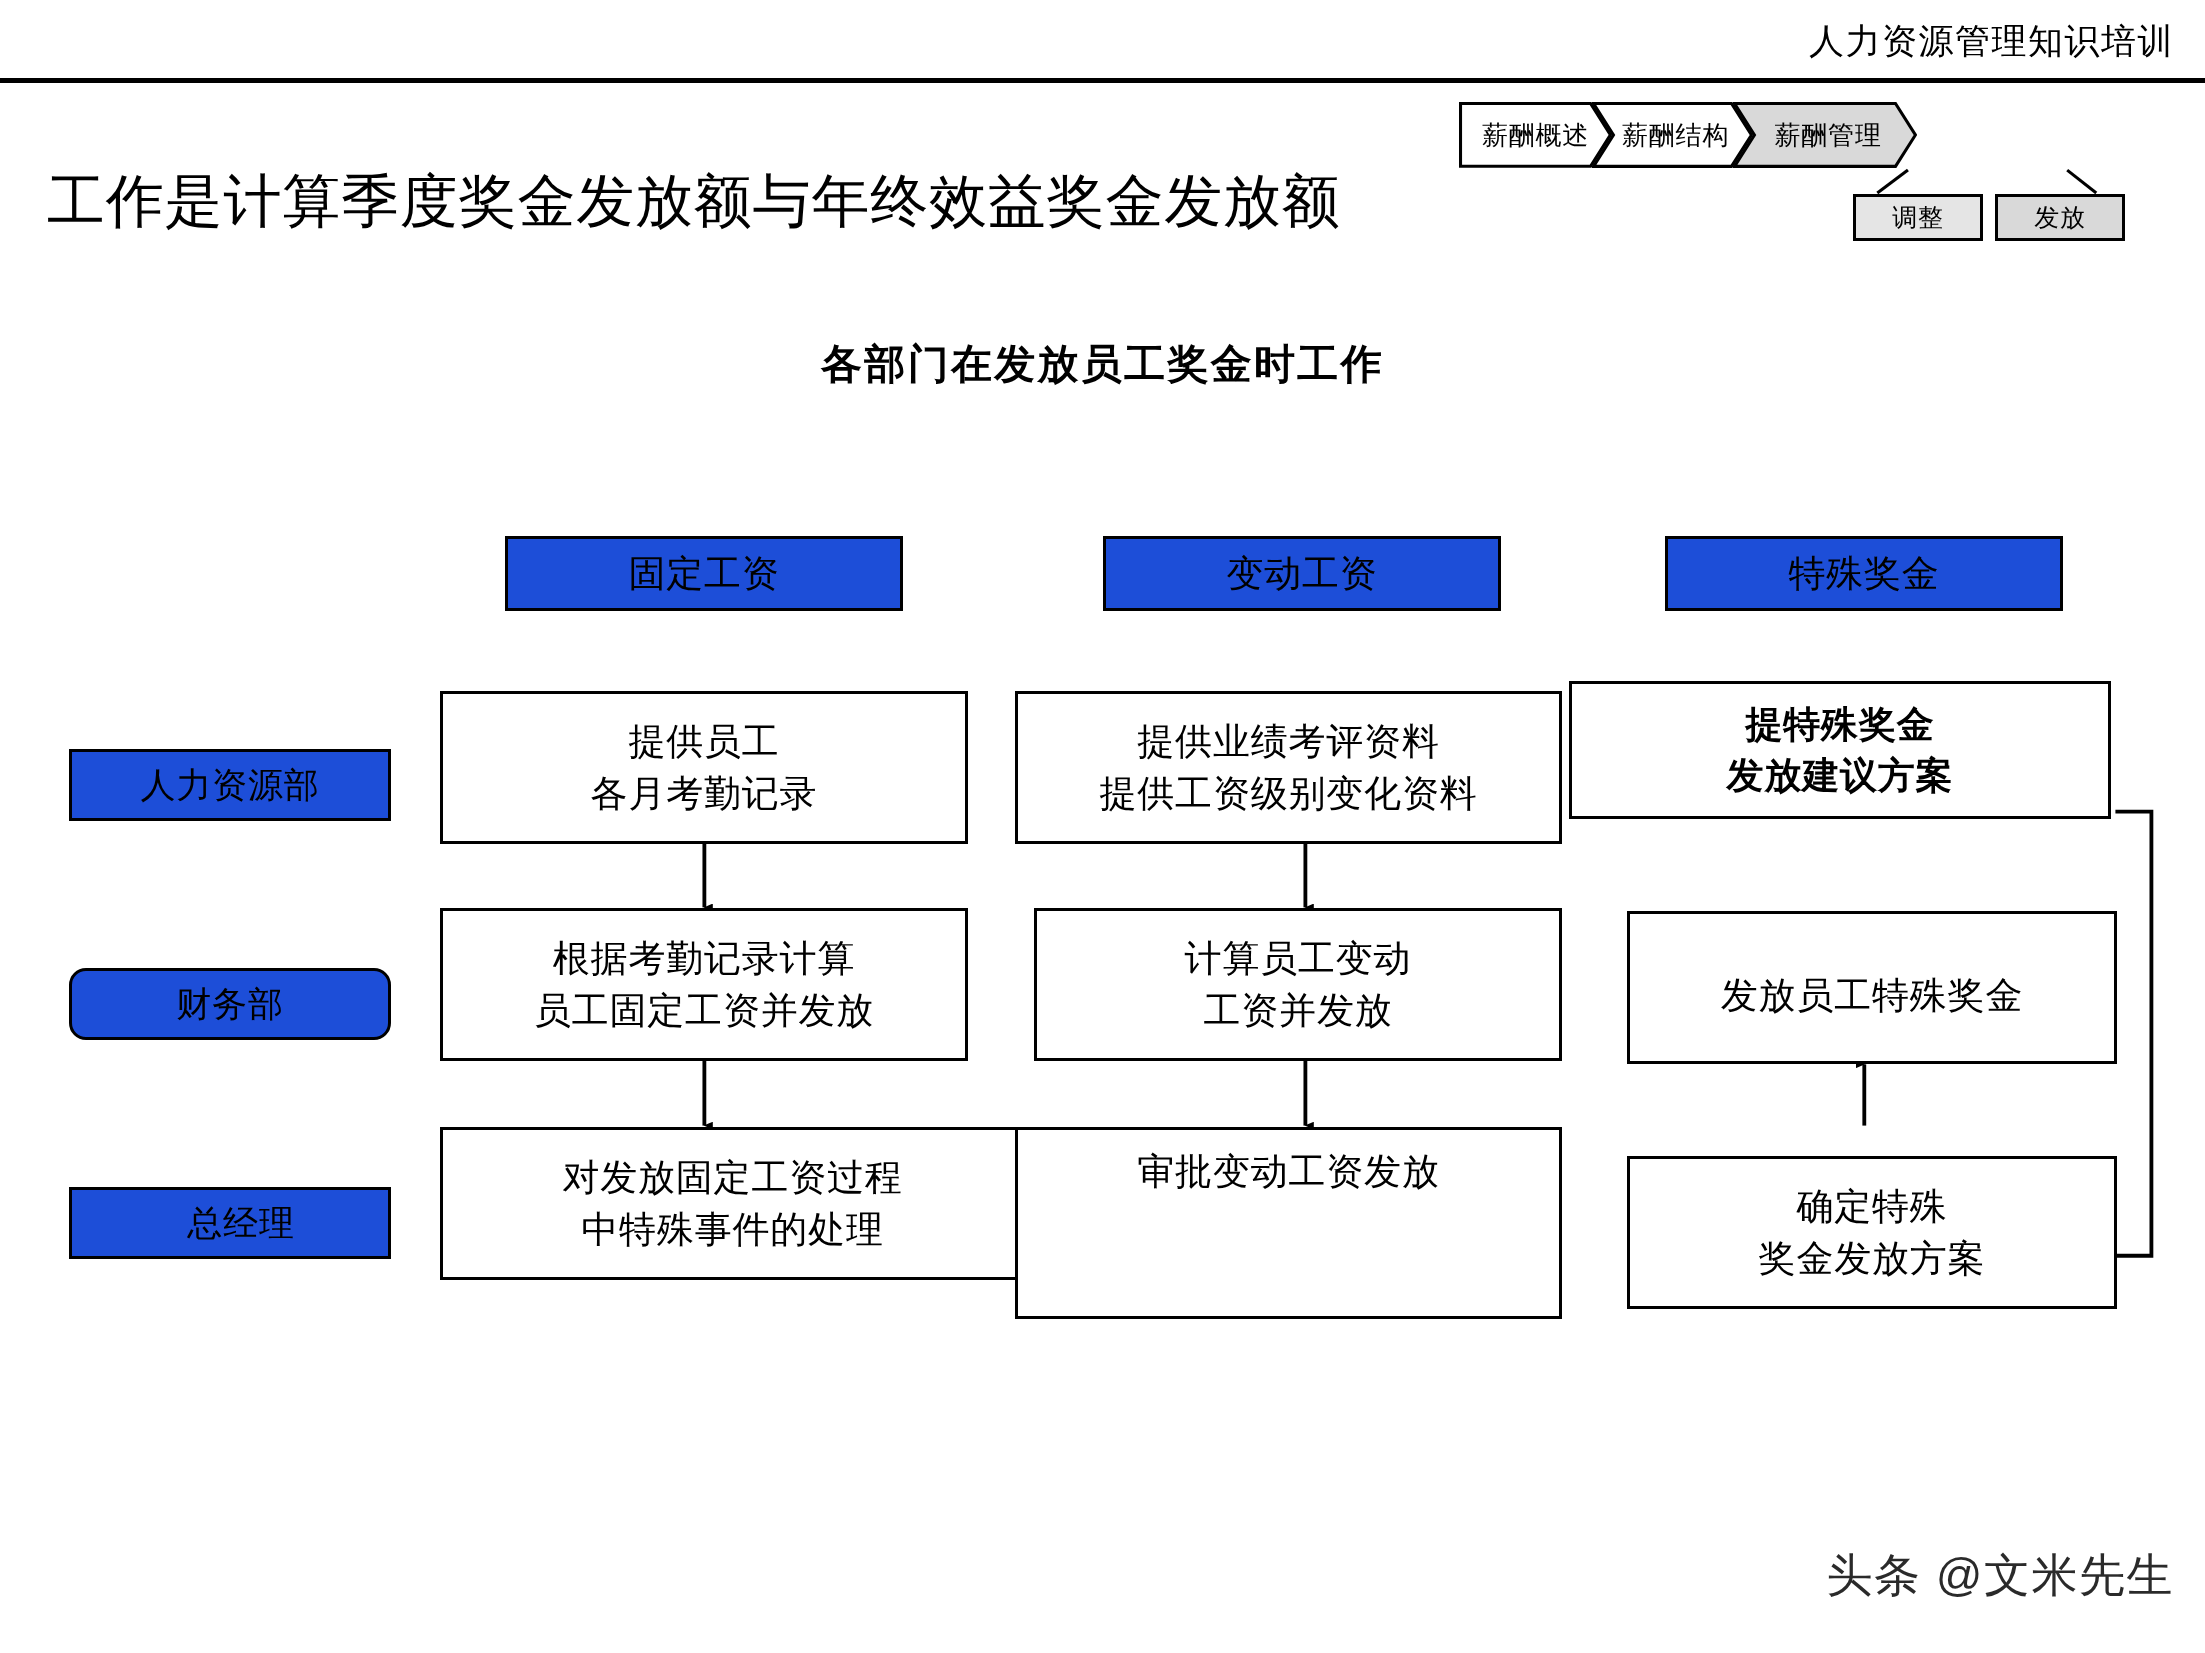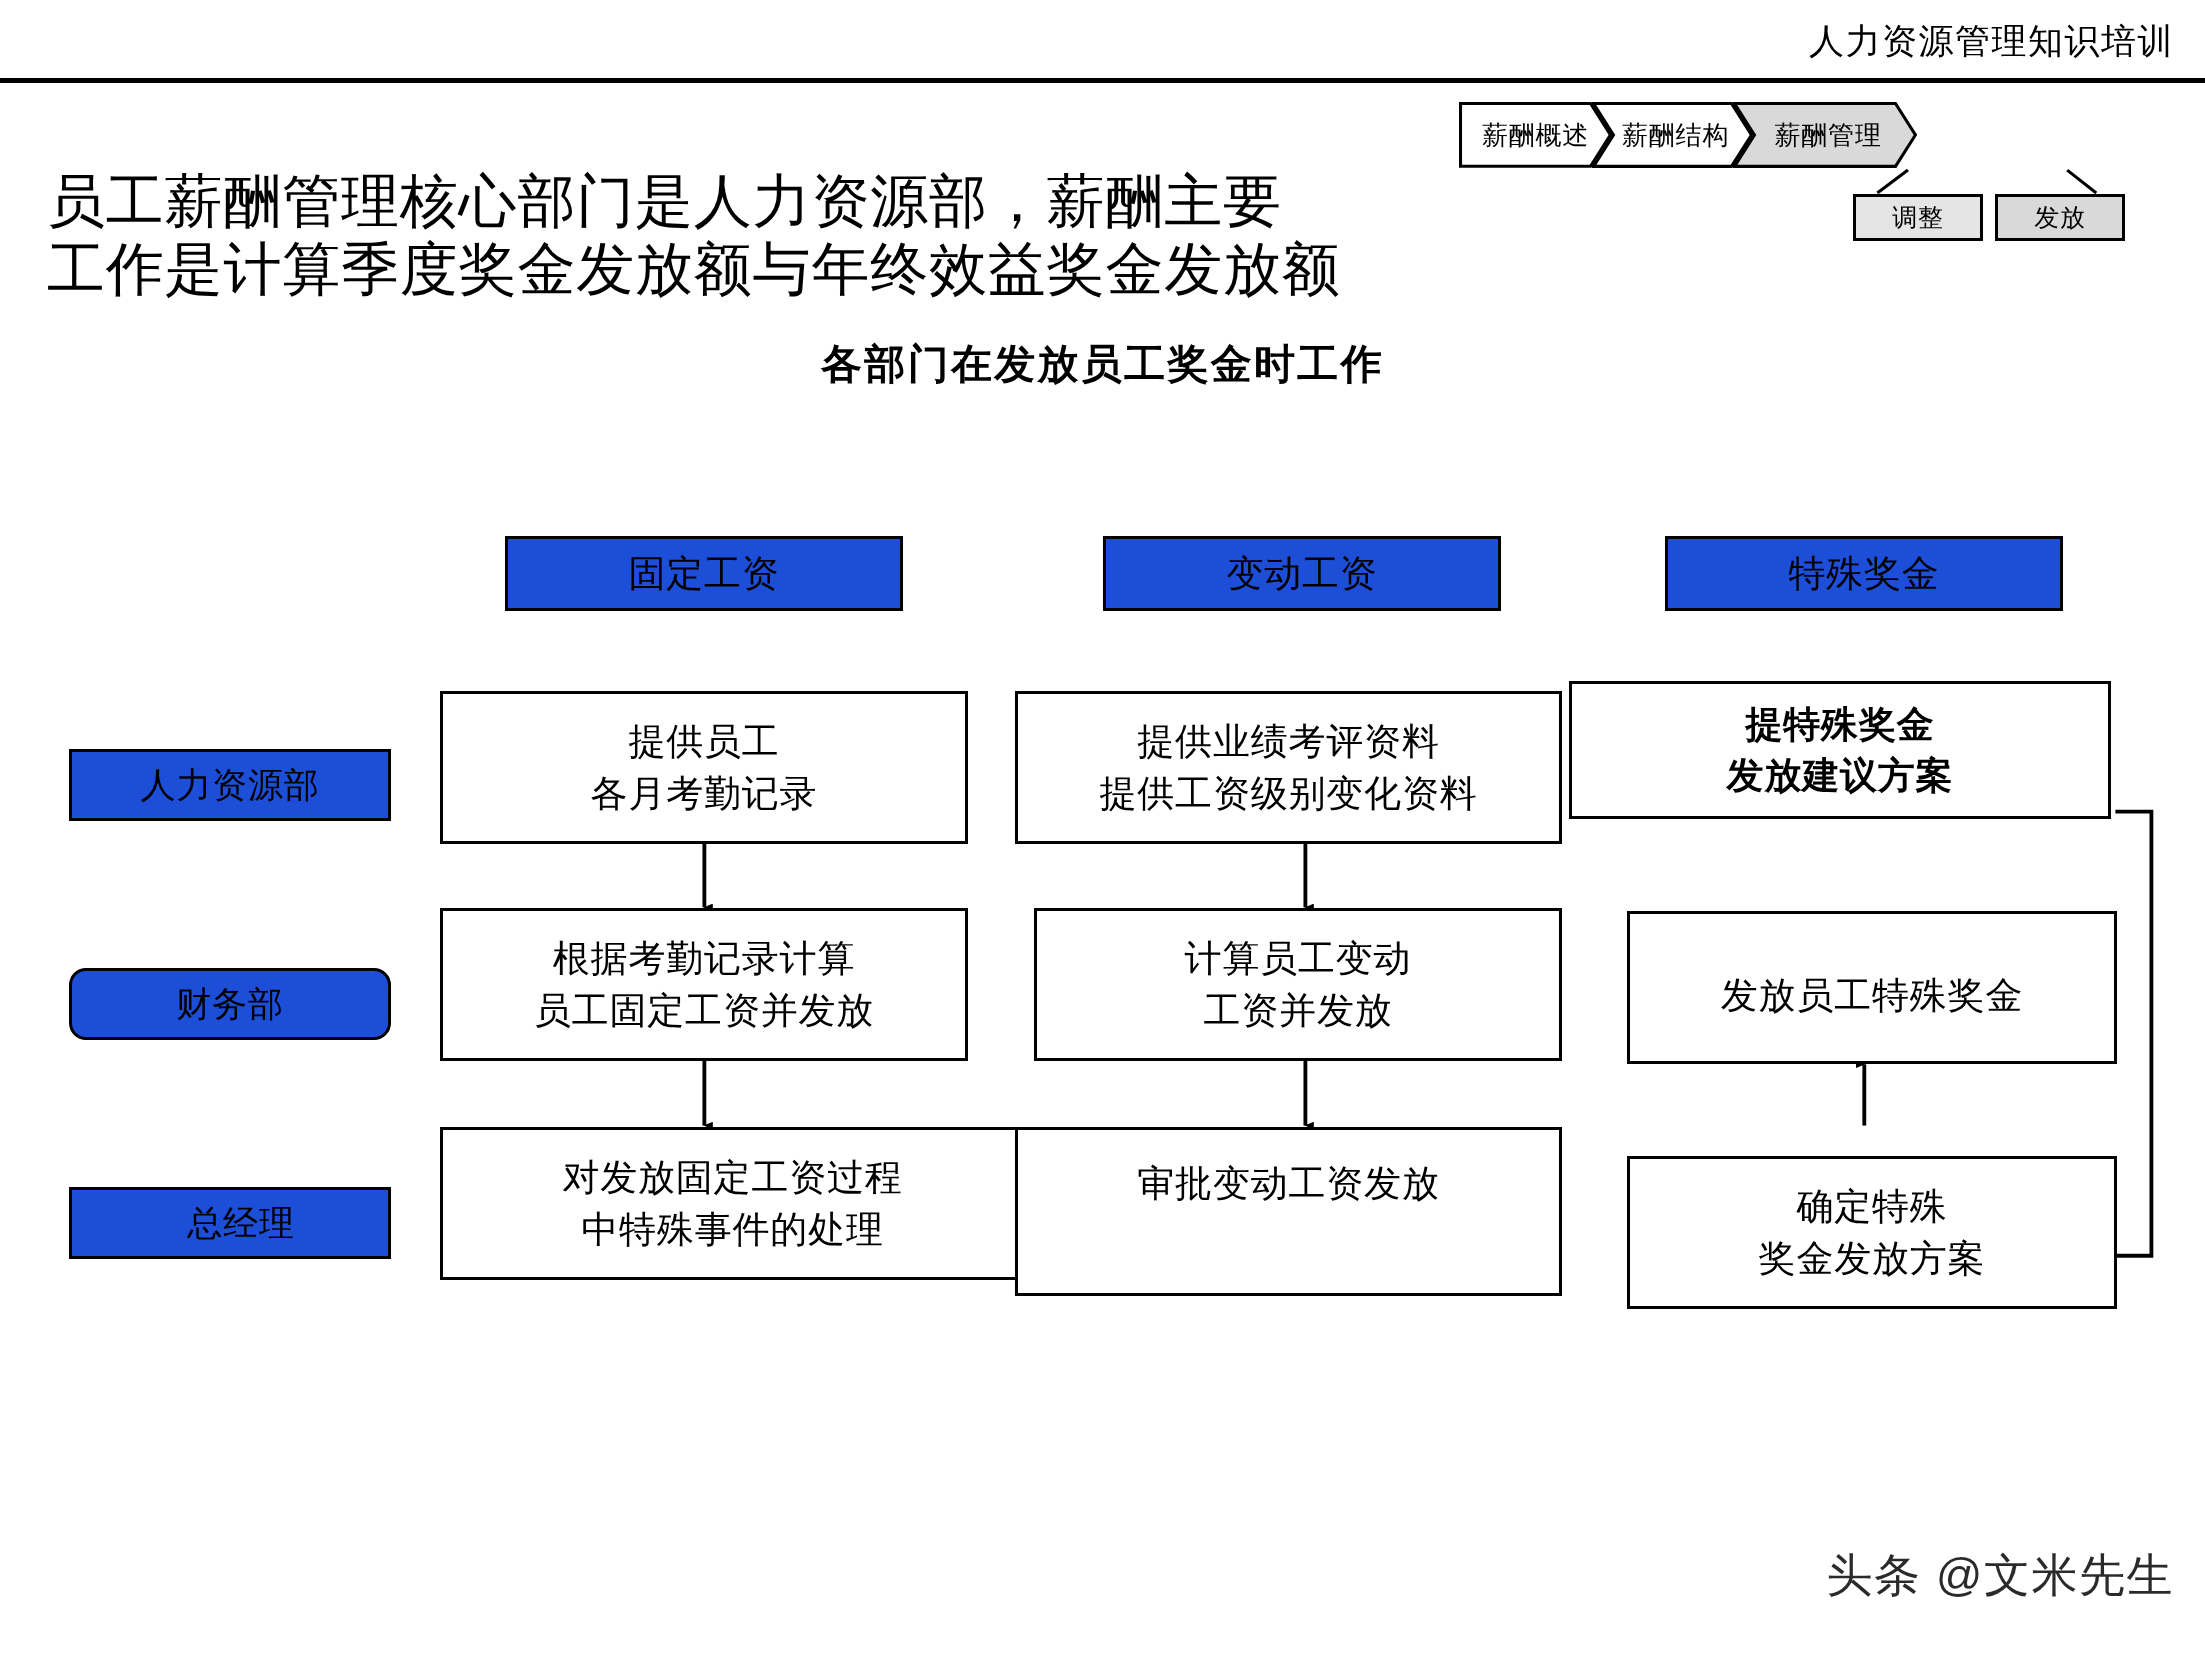--- a/index.html
+++ b/index.html
@@ -199,21 +199,20 @@
 <div class="subbox shaded" id="subbox-issue">
   <span>发放</span>
 </div>
 
 <svg id="breadcrumb-connectors" style="position:absolute;left:0;top:0;width:2205px;height:1654px;pointer-events:none" viewBox="0 0 2880 2160" width="2205" height="1654">
   <line x1="2452" y1="252" x2="2492" y2="222" stroke="#000" stroke-width="4"></line>
   <line x1="2738" y1="252" x2="2700" y2="222" stroke="#000" stroke-width="4"></line>
 </svg>
 
 <div id="main-title">
-  <span class="line">员工薪酬管理核心部门是人力资源部，薪酬主要</span>
   <span class="line">工作是计算季度奖金发放额与年终效益奖金发放额</span>
 </div>
 <div id="subtitle">各部门在发放员工奖金时工作</div>
 
 <div id="diagram">
 
   <svg id="connector-layer" viewBox="0 0 2880 2160">
     <defs>
       <marker id="arrowDown" markerWidth="16" markerHeight="16" refX="5" refY="11" orient="auto" markerUnits="userSpaceOnUse">
         <polygon points="0,0 10,0 5,12" fill="#000000"></polygon>
@@ -270,21 +269,21 @@
   </div>
 
   <div class="node" style="left:1015px; top:691px; width:547px; height:153px;">
     <span class="tline">提供业绩考评资料</span>
     <span class="tline">提供工资级别变化资料</span>
   </div>
   <div class="node" style="left:1034px; top:908px; width:528px; height:153px;">
     <span class="tline">计算员工变动</span>
     <span class="tline">工资并发放</span>
   </div>
-  <div class="node" style="left:1015px; top:1127px; width:547px; height:169px; justify-content:flex-start; padding-top:28px;">
+  <div class="node" style="left:1015px; top:1127px; width:547px; height:192px; justify-content:flex-start; padding-top:16px;">
     <span class="tline">审批变动工资发放</span>
   </div>
 
   <div class="node" style="left:1569px; top:681px; width:542px; height:138px;font-weight:bold;">
     <span class="tline">提特殊奖金</span>
     <span class="tline">发放建议方案</span>
   </div>
   <div class="node" style="left:1627px; top:911px; width:490px; height:153px; justify-content:center; padding-top:17px;">
     <span class="tline">发放员工特殊奖金</span>
   </div>

